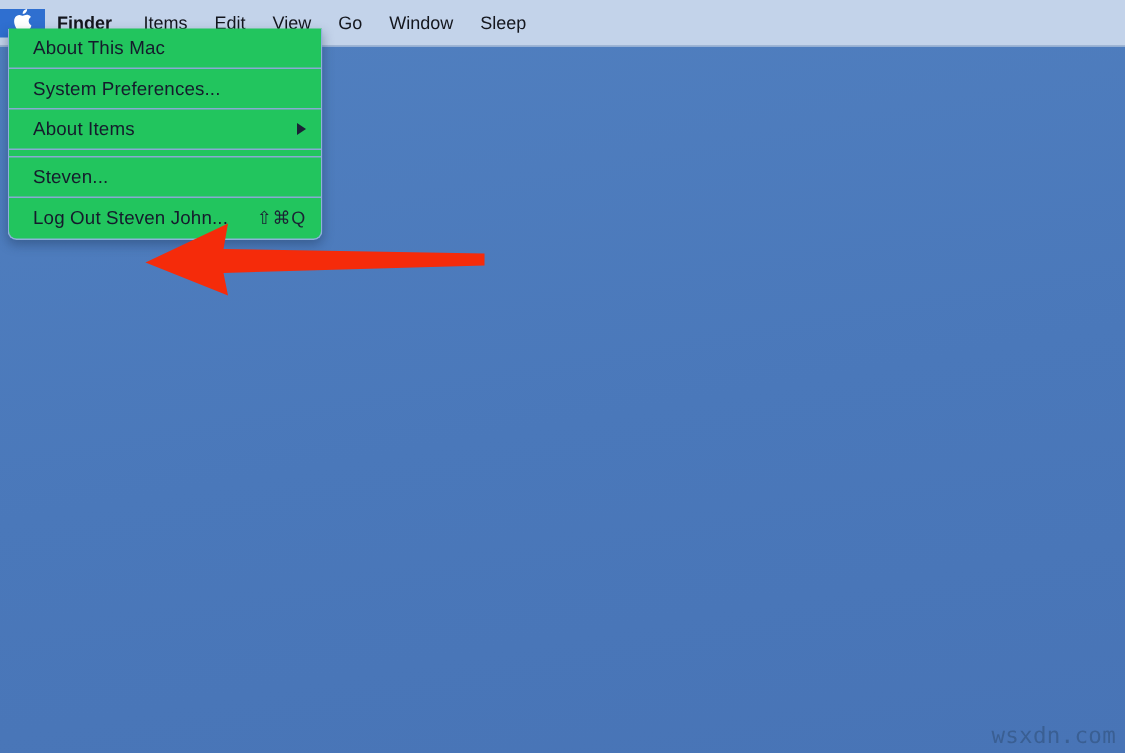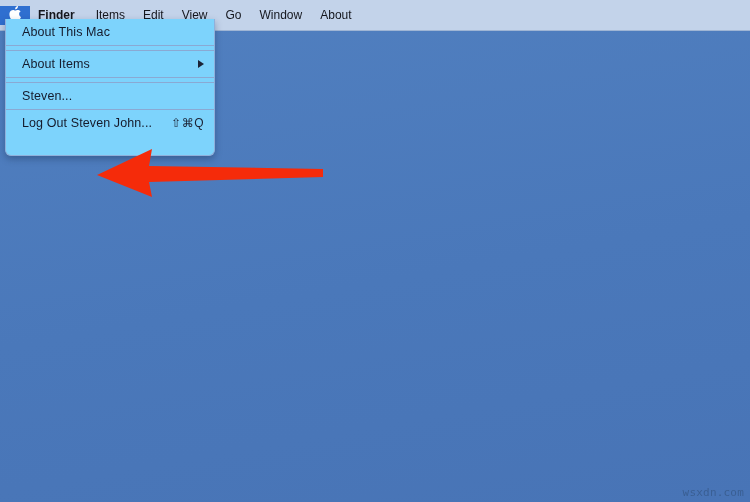--- a/index.html
+++ b/index.html
@@ -64,27 +64,27 @@
     padding-left: 8px;
     padding-right: 12px;
   }
 
   
   #apple-menu {
     position: absolute;
     left: 5px;
     top: 19px;
     width: 210px;
-    background: #7dd3fc;
+    background: #22c55e;
     border: 1px solid #8fb0db;
     border-top: none;
     border-bottom-left-radius: 6px;
     border-bottom-right-radius: 6px;
     box-shadow: 0 3px 7px rgba(20, 40, 70, 0.35);
-    padding: 4px 0 23px 0;
+    padding: 4px 0 5px 0;
     box-sizing: border-box;
     z-index: 30;
   }
   .menu-row {
     height: 18px;
     display: flex;
     align-items: center;
     padding: 0 10px 0 16px;
     box-sizing: border-box;
     position: relative;
@@ -123,21 +123,21 @@
     width: 230px;
     height: 52px;
     z-index: 40;
   }
 
   
   #watermark {
     position: absolute;
     right: 6px;
     bottom: 3px;
-    font-size: 11px;
+    font-size: 15px;
     color: #3a5f93;
     font-family: "DejaVu Sans Mono", monospace;
     letter-spacing: 0.2px;
     z-index: 15;
   }
 </style>
 </head>
 <body>
 
 <div id="desktop"></div>
@@ -149,31 +149,34 @@
         <path fill="#ffffff" d="M8.3 2.2c.5-.6.85-1.45.75-2.2-.73.03-1.6.48-2.12 1.08-.47.53-.88 1.4-.77 2.22.81.06 1.64-.41 2.14-1.1zM9.05 3.9c-1.18-.07-2.18.67-2.74.67-.57 0-1.43-.63-2.35-.62-1.21.02-2.33.7-2.95 1.79-1.26 2.18-.33 5.42.9 7.19.6.87 1.32 1.84 2.26 1.8.9-.04 1.25-.58 2.34-.58 1.09 0 1.4.58 2.35.56.97-.02 1.59-.88 2.18-1.75.69-1 .97-1.97.99-2.02-.02-.01-1.9-.73-1.92-2.9-.02-1.81 1.48-2.68 1.55-2.72-.85-1.25-2.17-1.39-2.61-1.42z"></path>
       </svg>
     </span>
   </div>
   <div class="mb-item app-name">Finder</div>
   <div class="mb-item">Items</div>
   <div class="mb-item">Edit</div>
   <div class="mb-item">View</div>
   <div class="mb-item">Go</div>
   <div class="mb-item">Window</div>
-  <div class="mb-item">About</div>
+  <div class="mb-item">Sleep</div>
 </div>
 
 <div id="apple-menu">
 
   <div class="menu-row">
     <span class="menu-label">About This Mac</span>
   </div>
 
   <div class="menu-sep"></div>
 
+  <div class="menu-row">
+    <span class="menu-label">System Preferences...</span>
+  </div>
 
   <div class="menu-sep"></div>
 
   <div class="menu-row">
     <span class="menu-label">About Items</span>
     <span class="submenu-arrow"></span>
   </div>
 
   <div class="menu-sep"></div>
 

